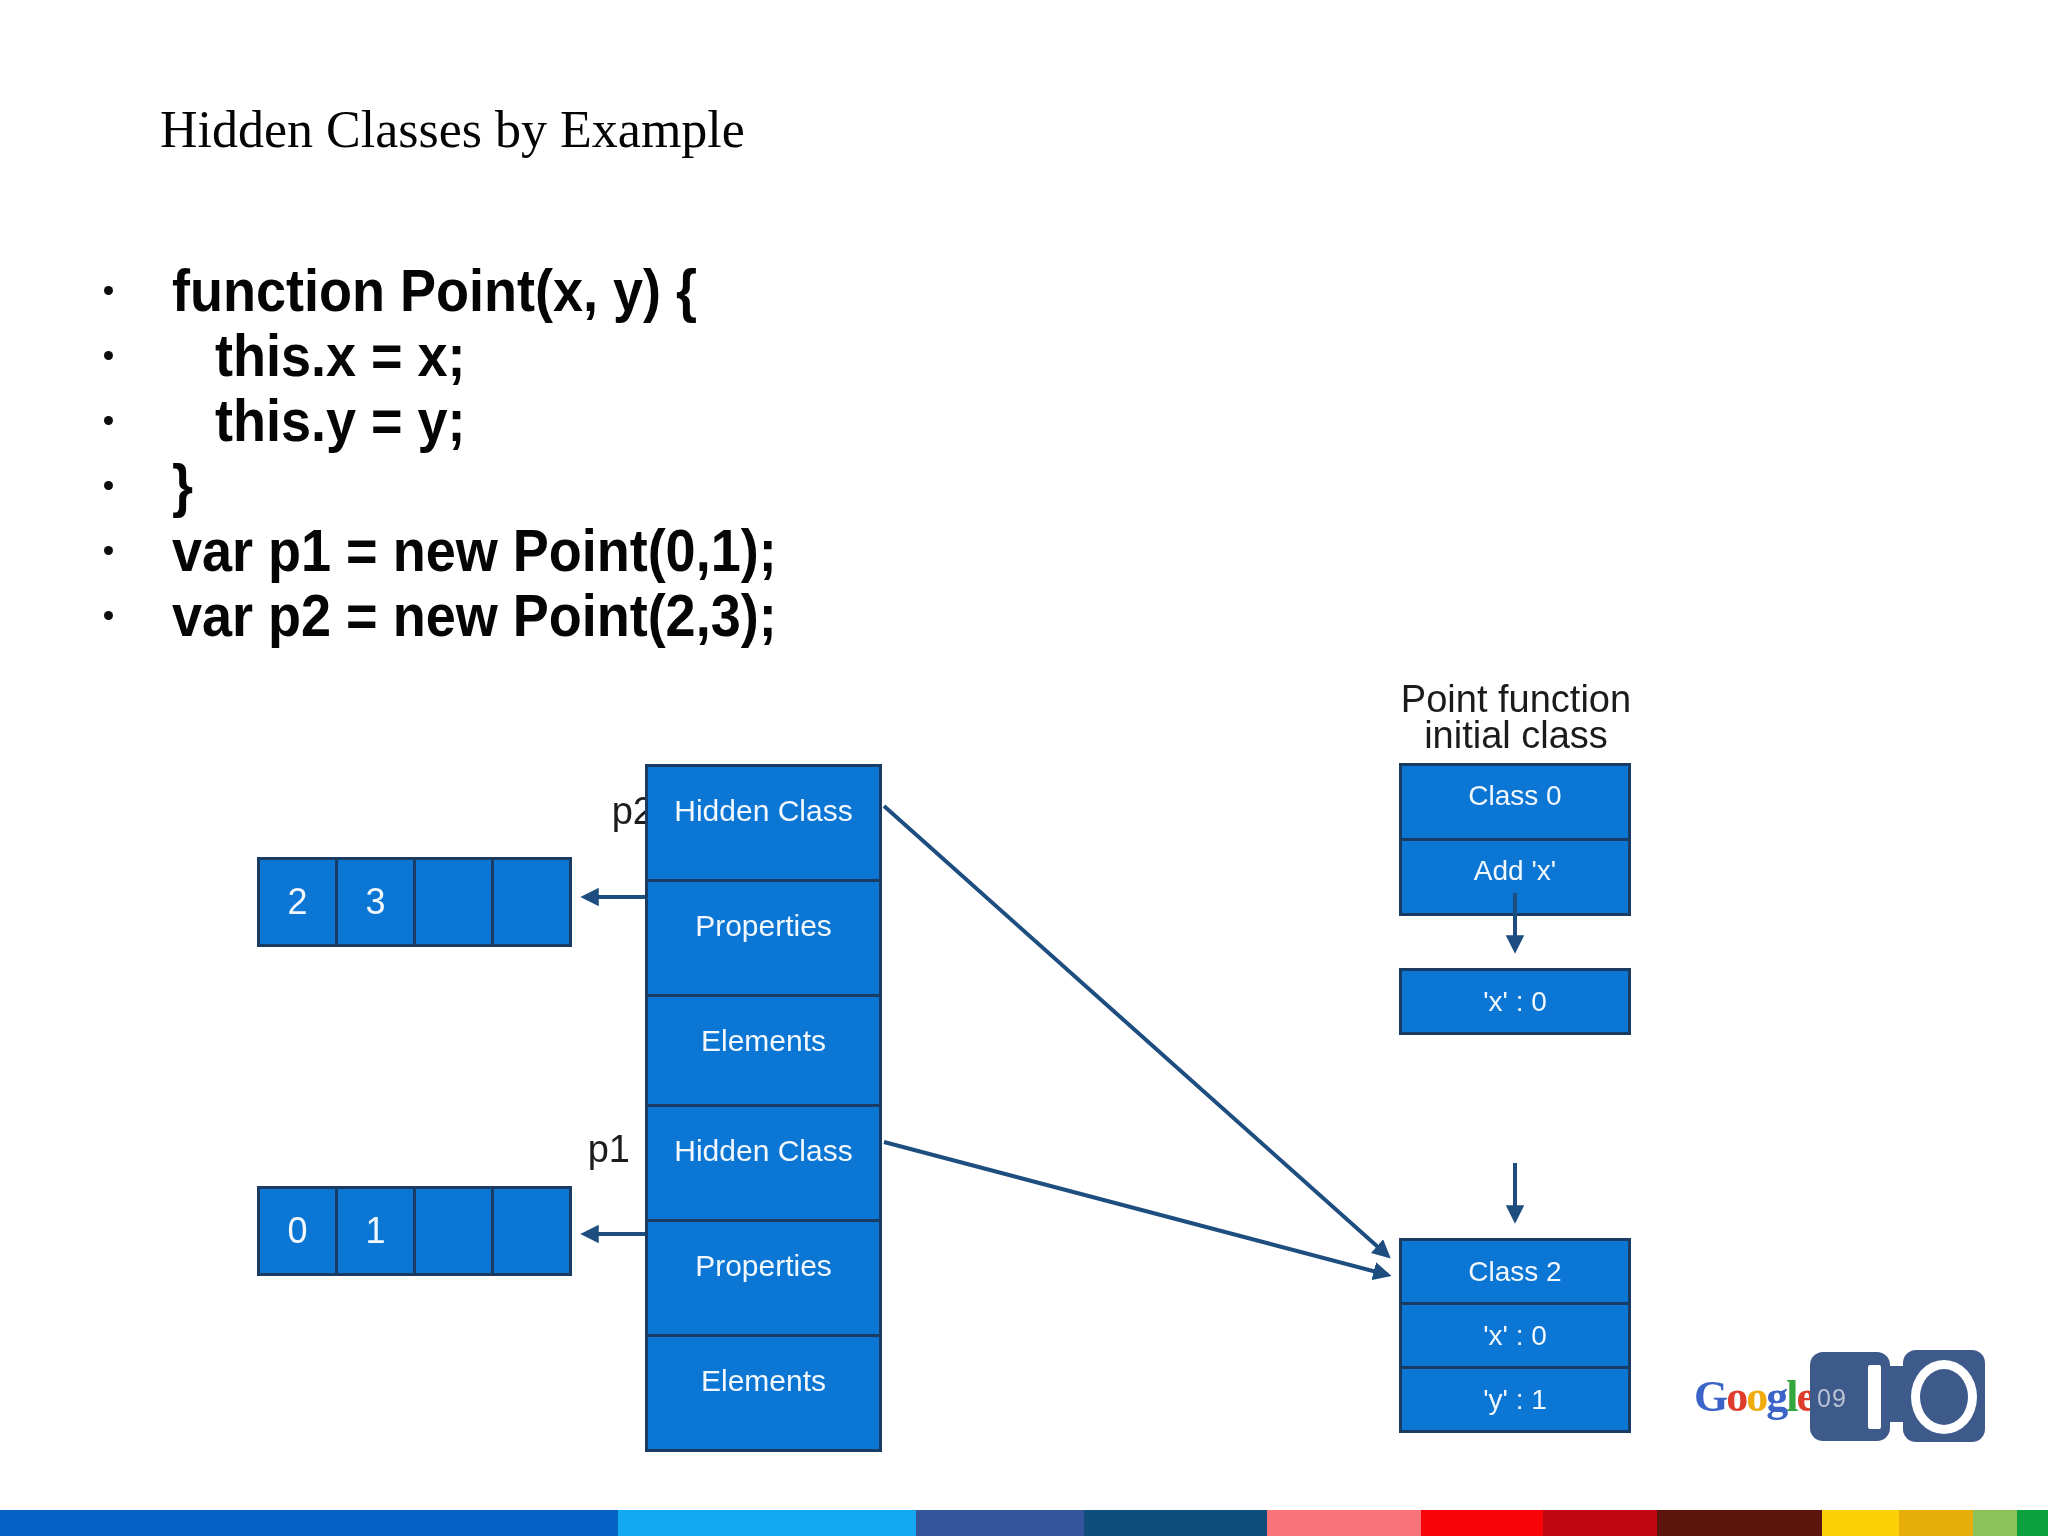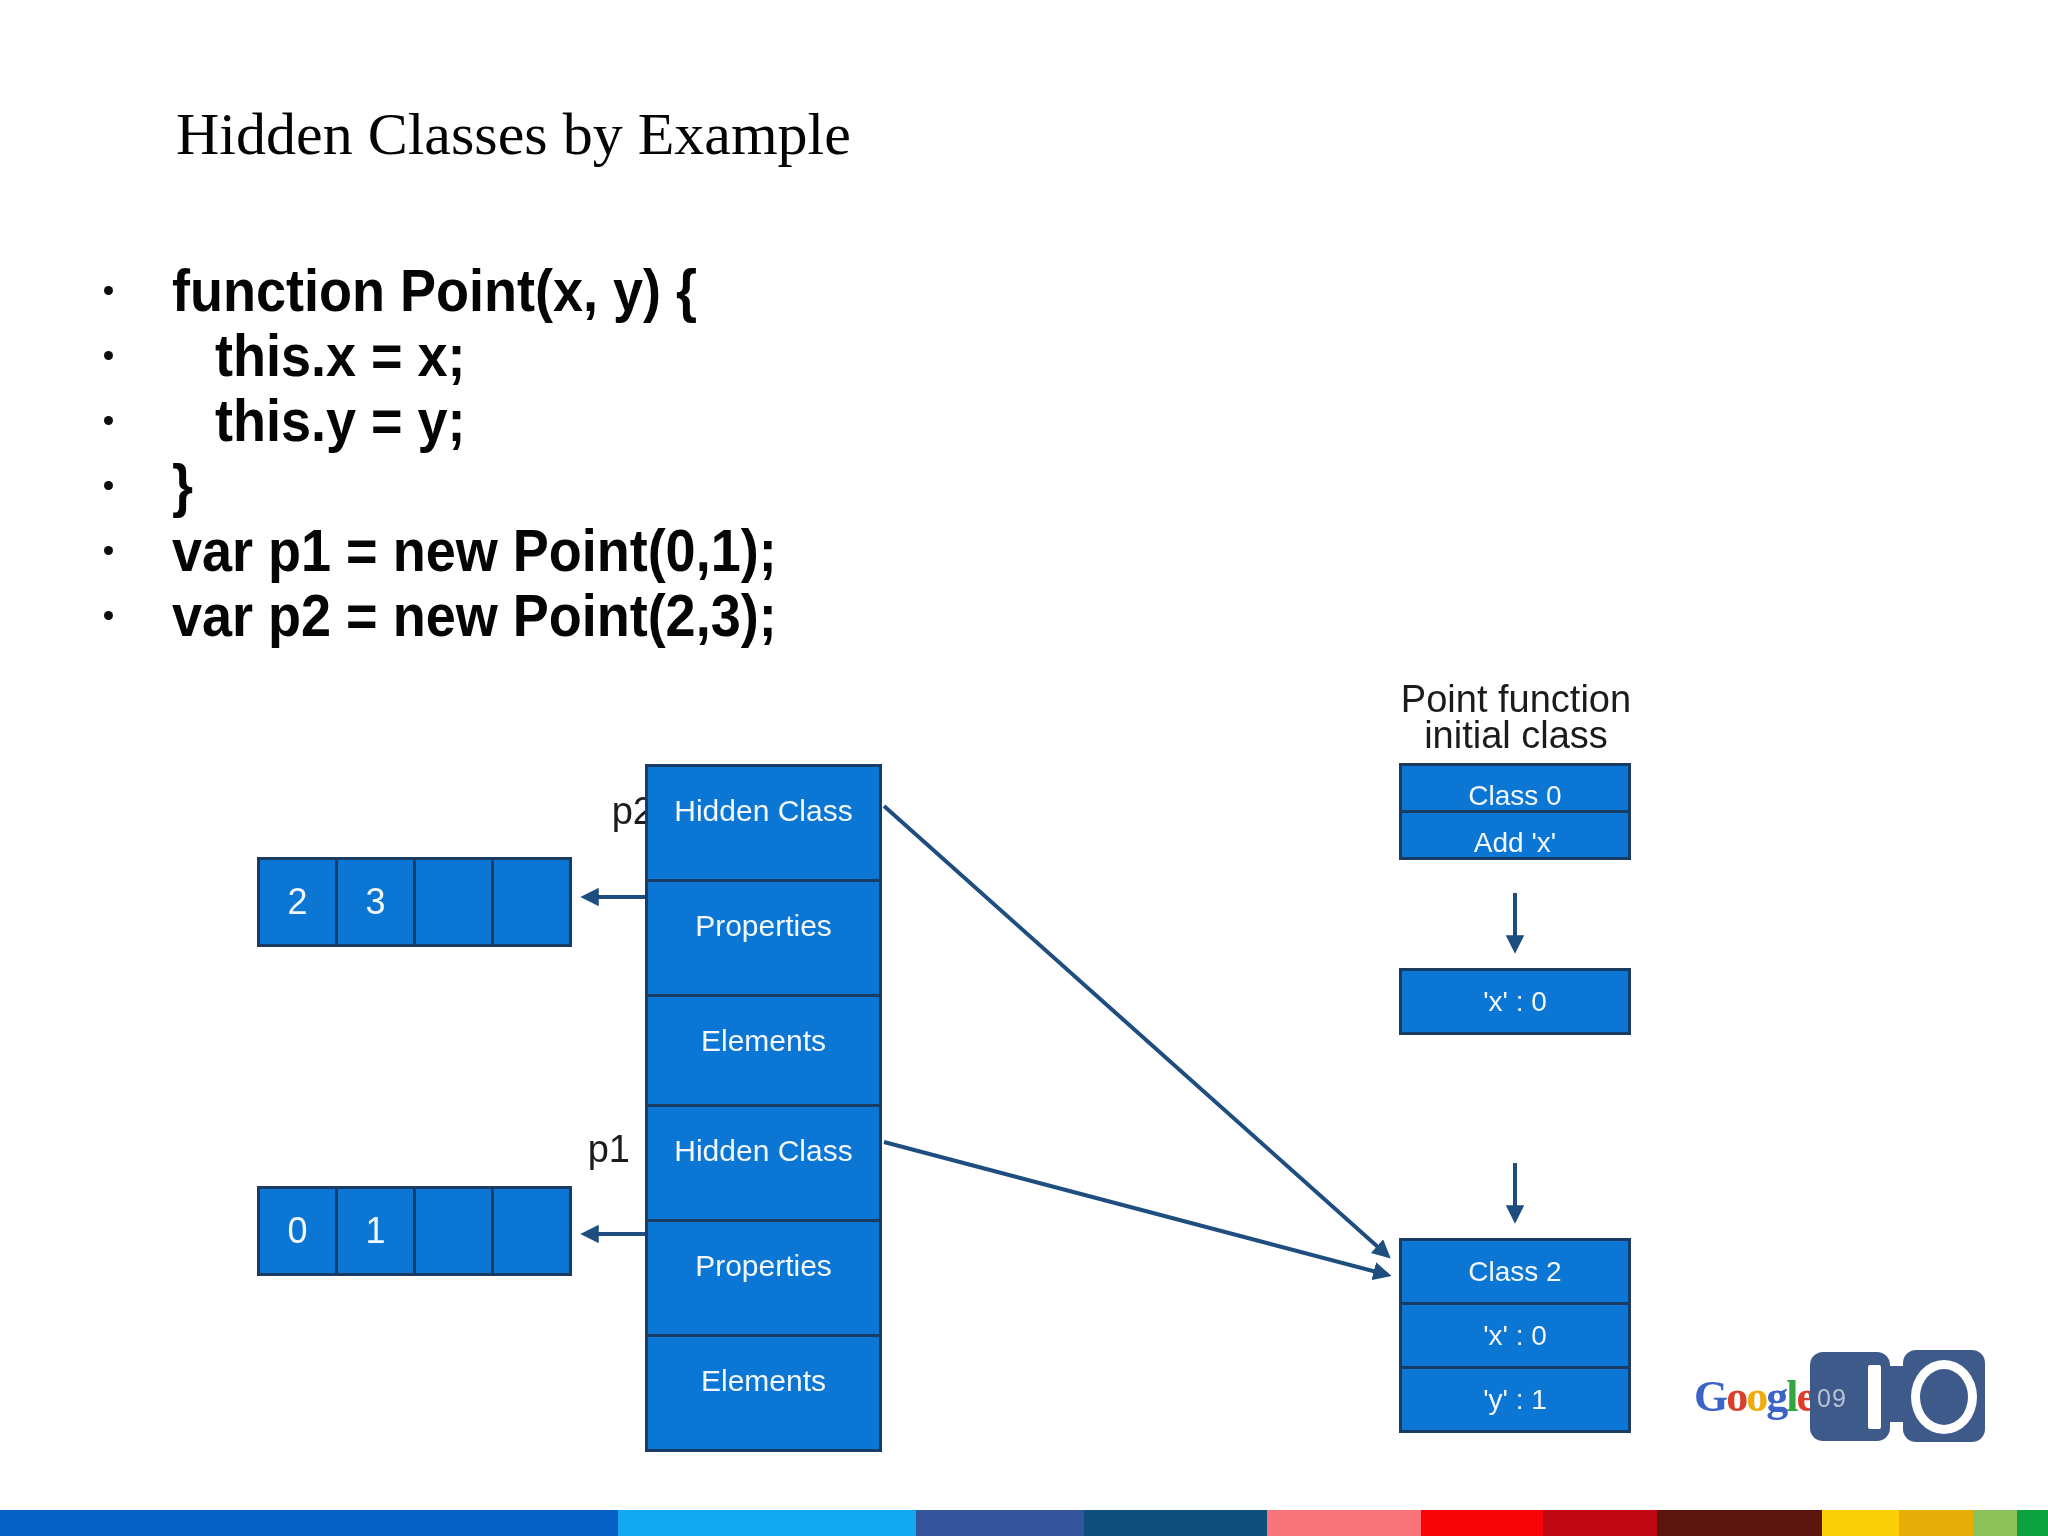--- a/index.html
+++ b/index.html
@@ -2,22 +2,22 @@
 <html style="--box-fill: #0b76d3; --box-border: #1a3c63; --arrow: #1d4e7f; --box-text: #f2f8fd; --label-text: #1c1c1c;"><head>
 <meta charset="utf-8">
 <style>
   html,body{margin:0;padding:0;background:#fff;}
   #slide{
     position:relative;width:2048px;height:1536px;overflow:hidden;
     background:#ffffff;font-family:"Liberation Sans",sans-serif;
   }
   
   .title{
-    position:absolute;left:176px;top:100px;
-    font-family:"Liberation Serif",serif;font-size:60px;color:#040404;
+    position:absolute;left:160px;top:100px;
+    font-family:"Liberation Serif",serif;font-size:52px;color:#040404;
     white-space:nowrap;letter-spacing:0px;
   }
   
   .code{position:absolute;left:0;top:258px;width:1200px;}
   .code-line{position:relative;height:65px;}
   .code-line .dot{
     position:absolute;left:104px;top:28px;width:9px;height:9px;
     border-radius:50%;background:#0d0d0d;
   }
   .code-line .txt{
@@ -54,21 +54,21 @@
     text-align:center;font-size:38px;line-height:36px;color:#1b1b1b;
   }
   .classbox{
     position:absolute;left:1399px;width:226px;
     background:var(--box-fill);border:3px solid var(--box-border);
   }
   .classbox .crow{
     height:61px;line-height:61px;text-align:center;
     font-size:28px;color:var(--box-text);
   }
-  .classbox.two .crow{height:44px;line-height:60px;}
+  .classbox.two .crow{height:72px;line-height:60px;}
   .classbox .crow + .crow{border-top:3px solid var(--box-border);}
   
   #arrow-svg{position:absolute;left:0;top:0;pointer-events:none;}
   #arrow-svg line{stroke:var(--arrow);stroke-width:4;}
   #arrow-svg .head{fill:var(--arrow);}
   
   .google{
     position:absolute;left:1694px;top:1371px;
     font-family:"Liberation Serif",serif;font-weight:bold;font-size:44px;
     letter-spacing:-2px;white-space:nowrap;

